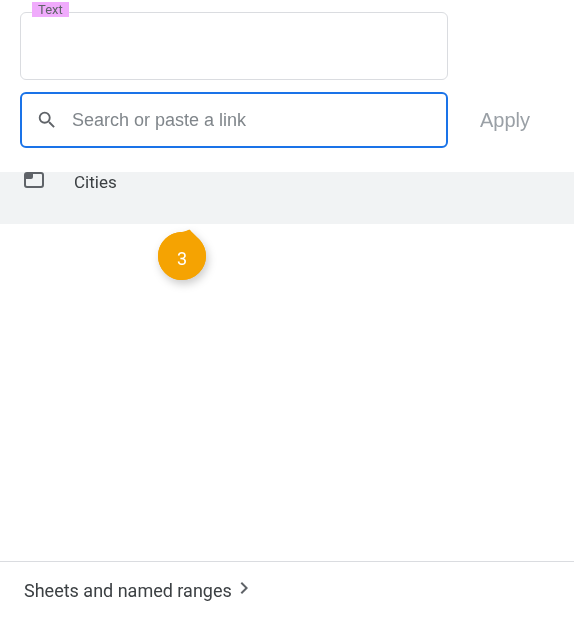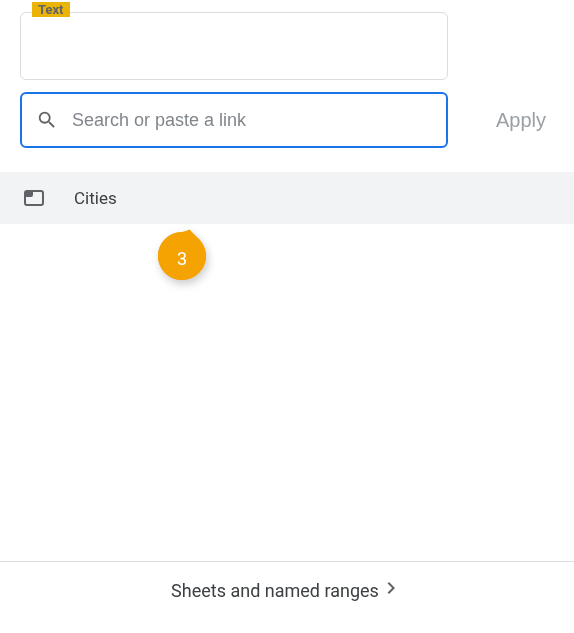--- a/index.html
+++ b/index.html
@@ -18,40 +18,39 @@
     }
     .text-field-wrapper {
       position: relative;
       margin: 12px 0 0 20px;
       width: 428px;
     }
     .text-field-label {
       position: absolute;
       top: -10px;
       left: 12px;
-      background: #eab308;
+      background: #f0abfc;
       padding: 0 6px;
       font-size: 13px;
       color: #5f6368;
-      font-weight: bold;
     }
     .text-field {
       width: 100%;
       height: 68px;
       border: 1px solid #dadce0;
       border-radius: 6px;
       padding: 10px 14px;
       font-size: 16px;
       outline: none;
     }
     .search-row {
       display: flex;
       align-items: center;
       margin: 12px 0 0 20px;
-      gap: 44px;
+      gap: 28px;
     }
     .search-box {
       display: flex;
       align-items: center;
       width: 428px;
       height: 56px;
       border: 2px solid #1a73e8;
       border-radius: 6px;
       padding: 0 14px;
     }
@@ -79,21 +78,20 @@
       color: #9aa0a6;
       cursor: default;
       padding: 8px 4px;
     }
     .suggestion-row {
       margin-top: 24px;
       width: 100%;
       height: 52px;
       background: #f1f3f4;
       display: flex;
-      align-items: center;
       padding: 0 24px;
       cursor: pointer;
     }
     .tab-icon {
       width: 20px;
       height: 16px;
       border: 2px solid #5f6368;
       border-radius: 3px;
       position: relative;
       margin-right: 30px;
@@ -145,21 +143,21 @@
       background: #dadce0;
     }
     .sheets-row {
       position: absolute;
       bottom: 15px;
       left: 0;
       width: 100%;
       height: 56px;
       display: flex;
       align-items: center;
-      justify-content: center;
+      justify-content: flex-start;
       padding: 0 24px 0 24px;
       cursor: pointer;
     }
     .sheets-label {
       font-size: 18px;
       color: #3c4043;
     }
     .chevron-icon {
       color: #5f6368;
     }

